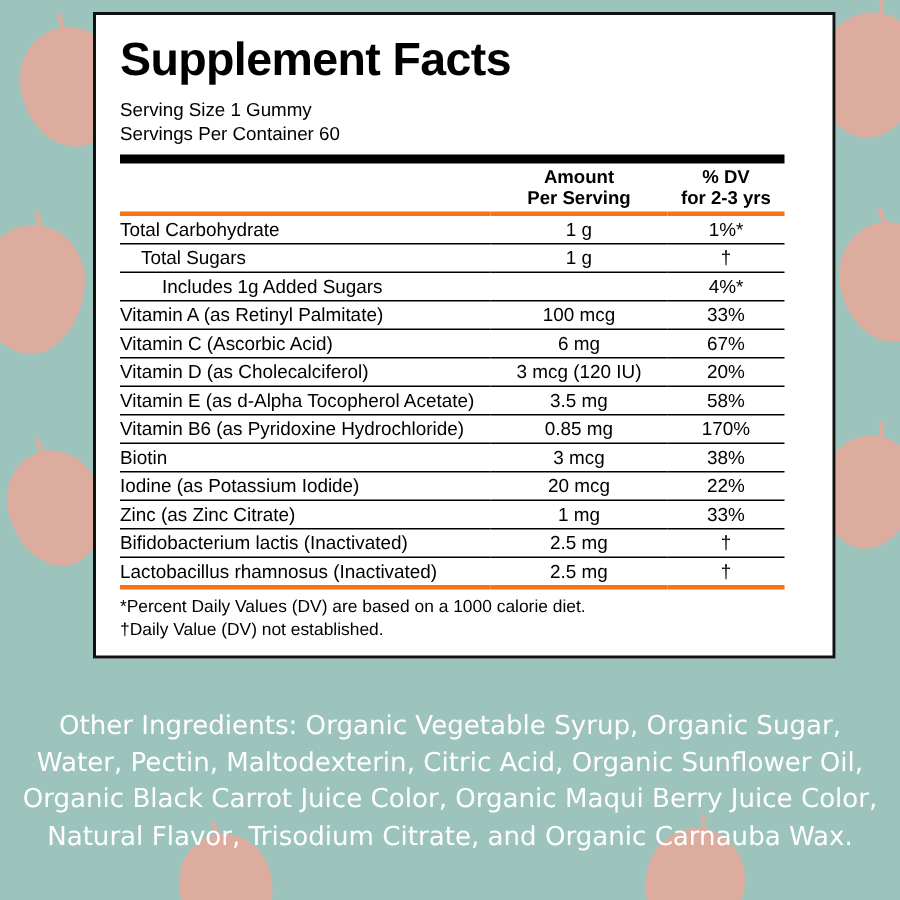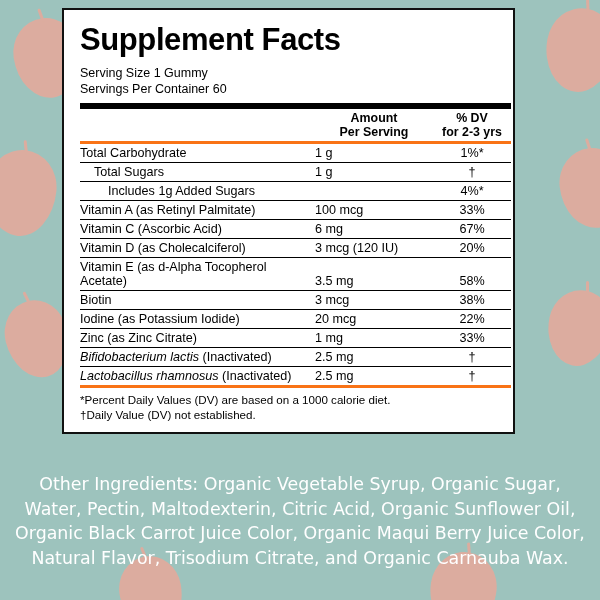--- a/index.html
+++ b/index.html
@@ -40,25 +40,25 @@
   .b5 { left: 560px; top: 148px; width: 66px; height: 80px; transform: rotate(-6deg); }
   .b6 { left: 548px; top: 290px; width: 62px; height: 76px; transform: rotate(12deg); }
   .b7 { left: 120px; top: 556px; width: 62px; height: 76px; transform: rotate(-10deg); }
   .b8 { left: 430px; top: 552px; width: 66px; height: 80px; transform: rotate(8deg); }
 
   
   .panel {
     position: absolute;
     left: 62px;
     top: 8px;
-    width: 453px;
+    width: 495px;
     background: #ffffff;
     border: 2px solid #111;
     box-sizing: border-box;
-    padding: 14px 2px 10px 16px;
+    padding: 14px 32px 10px 16px;
     z-index: 2;
   }
 
   .sf-title {
     font-size: 31px;
     font-weight: bold;
     letter-spacing: -0.4px;
     line-height: 1.05;
     color: #000;
     margin: 0 0 8px 0;
@@ -74,32 +74,32 @@
   table.facts {
     width: 100%;
     border-collapse: collapse;
     font-size: 12.6px;
     color: #000;
   }
   table.facts td, table.facts th {
     padding: 2px 0 2px 0;
     vertical-align: bottom;
   }
-  .col-amount { width: 118px; }
+  .col-amount { width: 118px; text-align: center; }
   .col-dv     { width: 78px;  text-align: center; }
 
   .hdr td { padding-bottom: 3px; font-size: 12.4px; font-weight: bold; line-height: 1.15; }
   .hdr .col-amount, .hdr .col-dv { text-align: center; }
 
   tr.line td { border-bottom: 1px solid #000; }
   tr.thickline td { border-bottom: 3px solid #f97316; }
 
   .indent1 { padding-left: 14px !important; }
   .indent2 { padding-left: 28px !important; }
-  .italic { font-style: italic; }
+  .italic { }
 
   .footnotes {
     font-size: 11.6px;
     color: #000;
     line-height: 1.3;
     padding-top: 4px;
   }
 
   .other-ing {
     position: absolute;
@@ -185,20 +185,25 @@
           <td class="">Vitamin D (as Cholecalciferol)</td>
           <td class="col-amount">3 mcg (120 IU)</td>
           <td class="col-dv">20%</td>
         </tr>
         <tr class="line">
           <td class="">Vitamin E (as d-Alpha Tocopherol Acetate)</td>
           <td class="col-amount">3.5 mg</td>
           <td class="col-dv">58%</td>
         </tr>
         <tr class="line">
+          <td class="">Vitamin B6 (as Pyridoxine Hydrochloride)</td>
+          <td class="col-amount">0.85 mg</td>
+          <td class="col-dv">170%</td>
+        </tr>
+        <tr class="line">
           <td class="">Biotin</td>
           <td class="col-amount">3 mcg</td>
           <td class="col-dv">38%</td>
         </tr>
         <tr class="line">
           <td class="">Iodine (as Potassium Iodide)</td>
           <td class="col-amount">20 mcg</td>
           <td class="col-dv">22%</td>
         </tr>
         <tr class="line">

